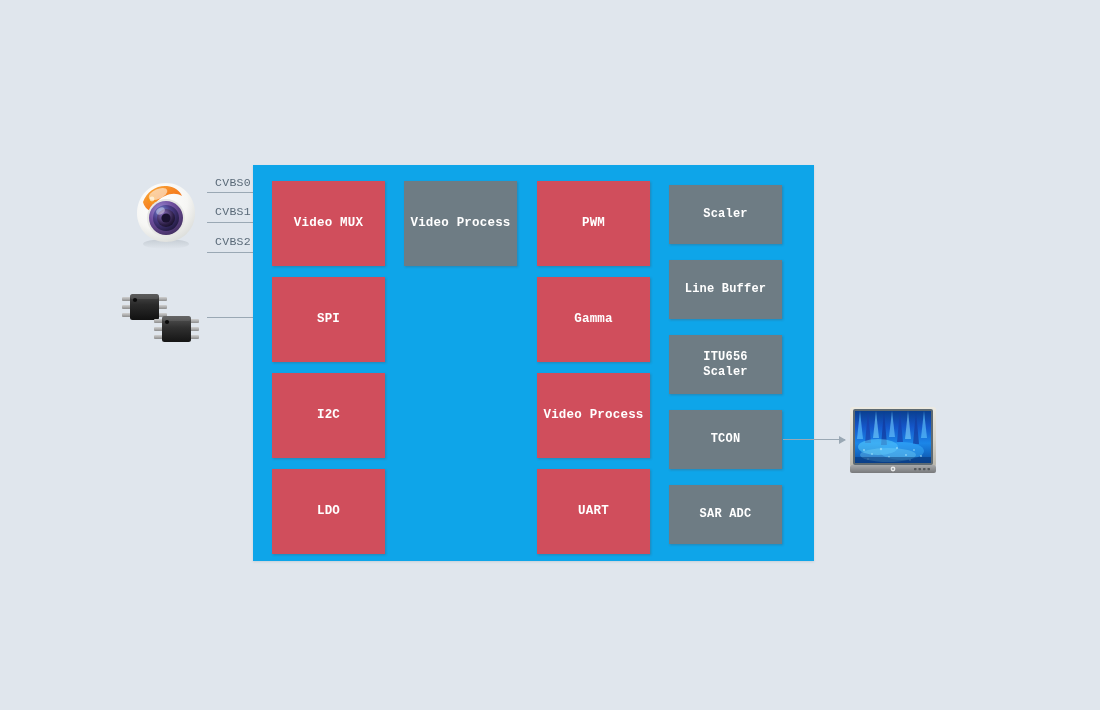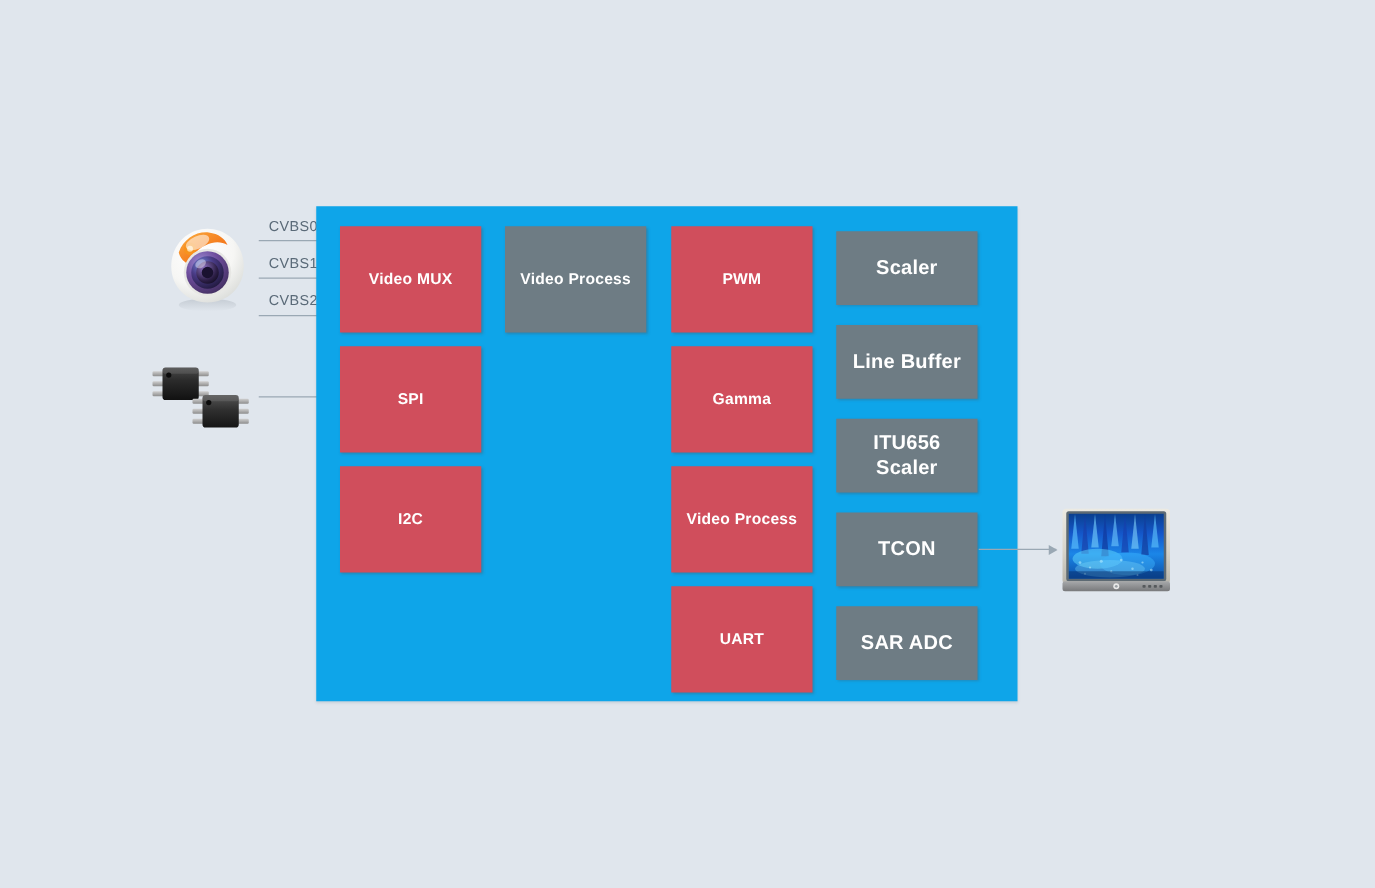--- a/index.html
+++ b/index.html
@@ -14,20 +14,21 @@
     font-family: "Liberation Sans", sans-serif;
     overflow: hidden;
     position: relative;
   }
 
   #stage {
     position: absolute;
     left: 0; top: 0;
     width: 996px;
     height: 710px;
+    font-family: Liberation Mono, monospace;
   }
 
   
   #chip-container {
     position: absolute;
     left: 253px;
     top: 165px;
     width: 561px;
     height: 396px;
     background: #0ea5e9;
@@ -60,21 +61,21 @@
     line-height: 1.22;
     box-sizing: border-box;
     box-shadow: 1px 1px 2px rgba(70,90,105,0.40);
   }
   .blk.red  { background: #d04e5c; }
   .blk.gray { background: #6e7c84; }
 
   .blk.small {
     height: 59px;
     margin-bottom: 16px;
-    font-size: 16px;
+    font-size: 12px;
   }
 
   
   #camera-icon {
     position: absolute;
     left: 133px;
     top: 180px;
     width: 66px;
     height: 70px;
   }
@@ -246,20 +247,21 @@
   <div class="sig-label" id="lbl-cvbs0">CVBS0</div>
   <div class="sig-label" id="lbl-cvbs1">CVBS1</div>
   <div class="sig-label" id="lbl-cvbs2">CVBS2</div>
 
   <div id="chip-container">
 
     <div class="col" id="col-1">
       <div class="blk red">Video MUX</div>
       <div class="blk red">SPI</div>
       <div class="blk red">I2C</div>
+      <div class="blk red">LDO</div>
     </div>
 
     <div class="col" id="col-2">
       <div class="blk gray">Video Process</div>
     </div>
 
     <div class="col" id="col-3">
       <div class="blk red">PWM</div>
       <div class="blk red">Gamma</div>
       <div class="blk red">Video Process</div>

